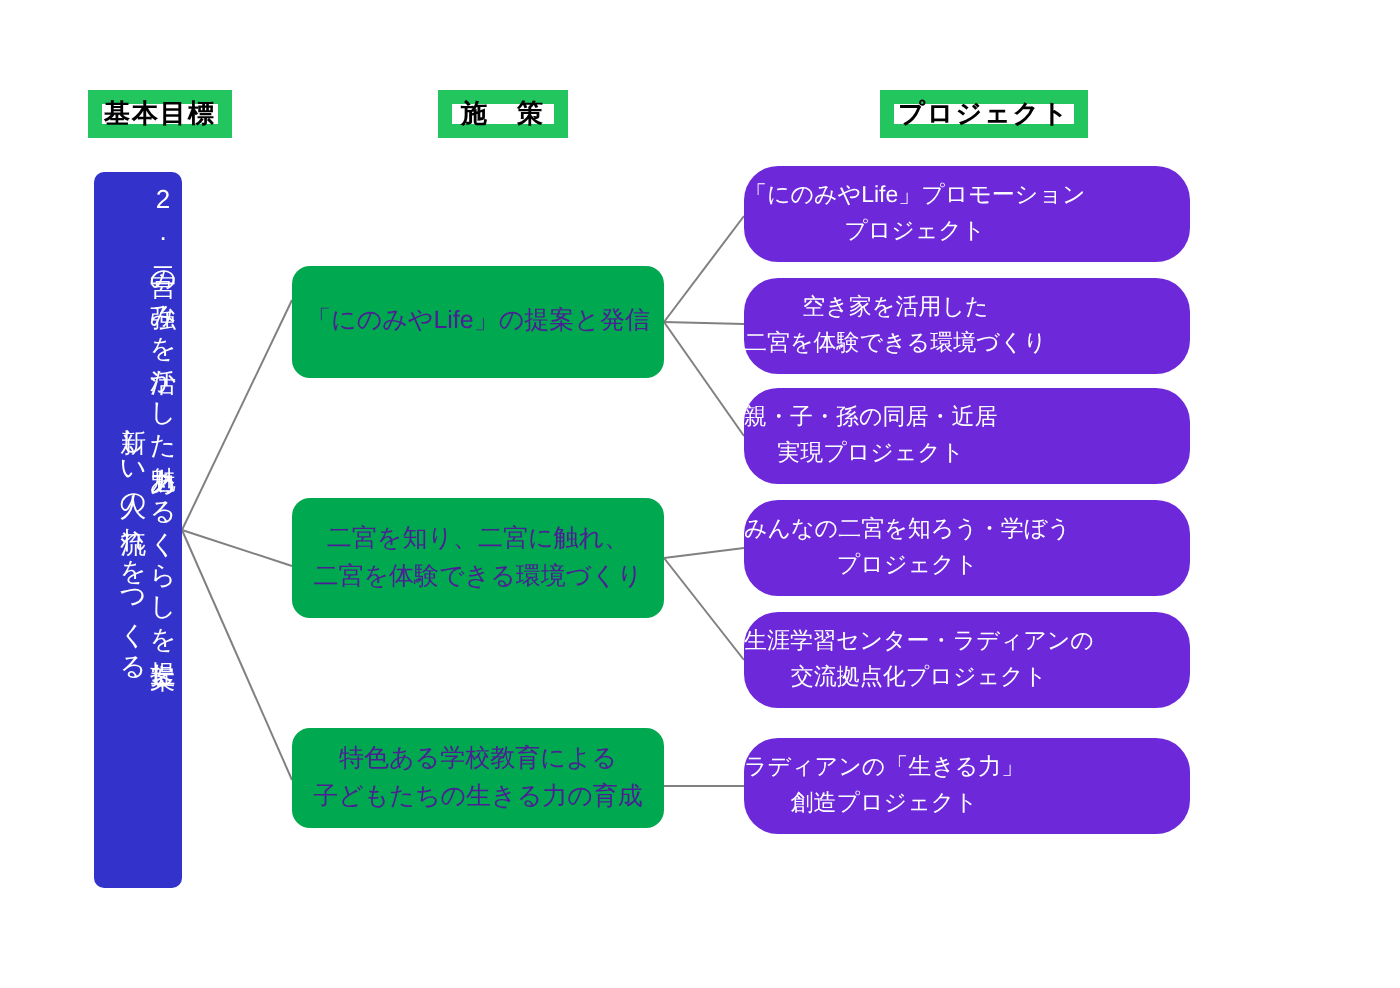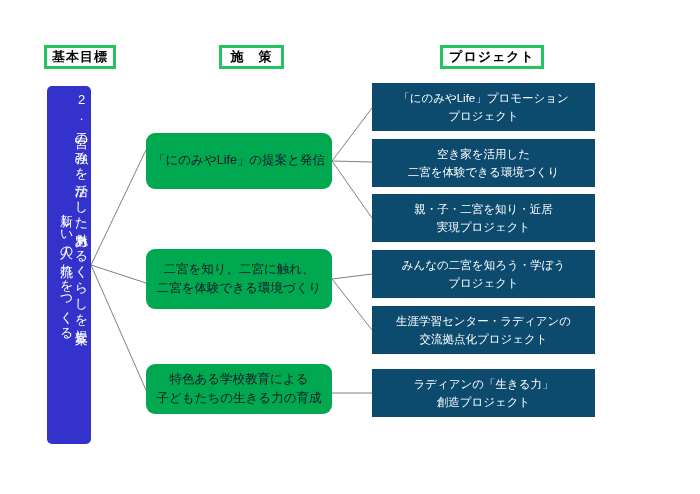--- a/index.html
+++ b/index.html
@@ -17,21 +17,21 @@
   }
   #canvas {
     position: absolute;
     left: 0; top: 0;
     width: 700px;
     height: 494px;
   }
   
   .hdr {
     position: absolute;
-    border: 3px solid #22c55e;
+    border: 7px solid #22c55e;
     background: #ffffff;
     color: #000000;
     font-size: 13px;
     font-weight: bold;
     display: flex;
     align-items: center;
     justify-content: center;
     letter-spacing: 1px;
     box-sizing: border-box;
     height: 24px;
@@ -75,48 +75,48 @@
     letter-spacing: 1px;
     white-space: nowrap;
   }
   #goal-line-1 { height: 340px; }
   #goal-line-2 { height: 200px; margin-top: 112px; }
 
   
   .policy {
     position: absolute;
     background: #00a84f;
-    color: #0f172a;
+    color: #4c1d95;
     border-radius: 9px;
     font-size: 12.5px;
     line-height: 1.55;
     text-align: center;
     display: flex;
     align-items: center;
     justify-content: center;
     box-sizing: border-box;
     left: 146px;
     width: 186px;
   }
   #policy-0 { top: 133px; height: 56px; }
   #policy-1 { top: 249px; height: 60px; }
   #policy-2 { top: 364px; height: 50px; }
 
   
   .project {
     position: absolute;
-    background: #0c4a6e;
+    background: #6d28d9;
     color: #ffffff;
-    border-radius: 0;
+    border-radius: 17px;
     font-size: 11.5px;
     line-height: 1.6;
     text-align: center;
     display: flex;
     align-items: center;
-    justify-content: center;
+    justify-content: flex-start;
     box-sizing: border-box;
     left: 372px;
     width: 223px;
     height: 48px;
   }
   #project-0 { top: 83px; }
   #project-1 { top: 139px; }
   #project-2 { top: 194px; }
   #project-3 { top: 250px; }
   #project-4 { top: 306px; }
@@ -181,21 +181,21 @@
     </div>
   </div>
   <div class="project" id="project-1">
     <div>
       <span class="ln">空き家を活用した</span>
       <span class="ln">二宮を体験できる環境づくり</span>
     </div>
   </div>
   <div class="project" id="project-2">
     <div>
-      <span class="ln">親・子・二宮を知り・近居</span>
+      <span class="ln">親・子・孫の同居・近居</span>
       <span class="ln">実現プロジェクト</span>
     </div>
   </div>
   <div class="project" id="project-3">
     <div>
       <span class="ln">みんなの二宮を知ろう・学ぼう</span>
       <span class="ln">プロジェクト</span>
     </div>
   </div>
   <div class="project" id="project-4">

